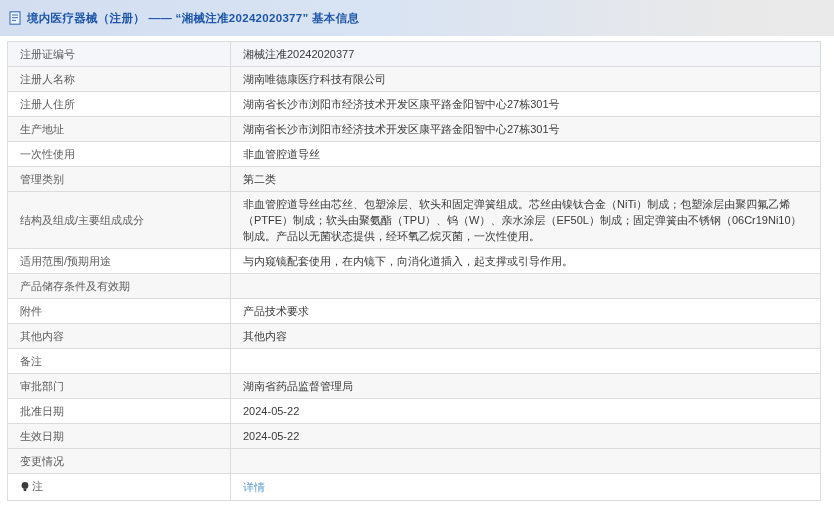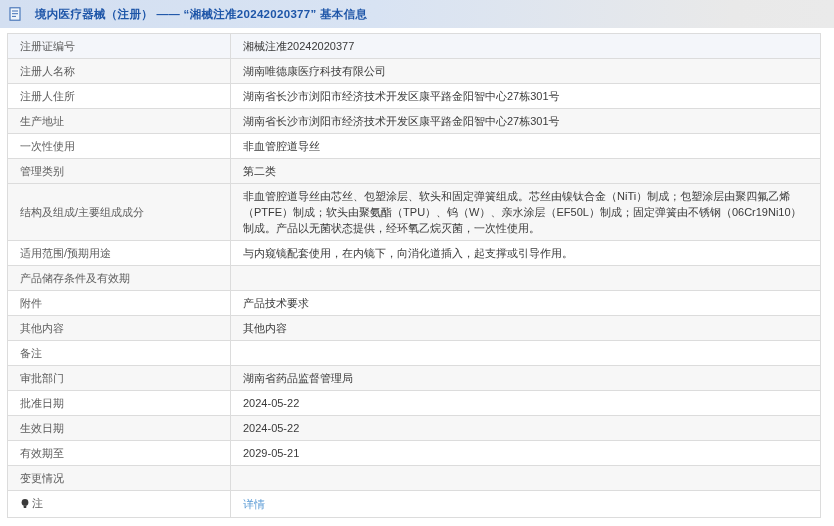--- a/index.html
+++ b/index.html
@@ -4,24 +4,24 @@
 <style>
   * { box-sizing: border-box; }
   html, body {
     margin: 0;
     padding: 0;
     background: #ffffff;
     font-family: "Liberation Sans", "DejaVu Sans", sans-serif;
     width: 834px;
   }
   .titlebar {
-    height: 28px;
+    height: 36px;
     display: flex;
     align-items: center;
-    gap: 14px;
+    gap: 6px;
     padding: 0 0 0 9px;
     background: linear-gradient(to right, #d3dff1 0%, #d8e3f3 45%, #e9e9e9 88%, #eaeaea 100%);
   }
   .titlebar .title {
     font-size: 11.5px;
     font-weight: bold;
     color: #1d55a8;
     letter-spacing: 0.3px;
     white-space: nowrap;
   }
@@ -131,24 +131,20 @@
       <td class="value">湖南省药品监督管理局</td>
     </tr>
     <tr>
       <td class="label">批准日期</td>
       <td class="value">2024-05-22</td>
     </tr>
     <tr class="stripe">
       <td class="label">生效日期</td>
       <td class="value">2024-05-22</td>
     </tr>
-    <tr>
-      <td class="label">有效期至</td>
-      <td class="value">2029-05-21</td>
-    </tr>
     <tr class="stripe">
       <td class="label">变更情况</td>
       <td class="value"></td>
     </tr>
     <tr>
       <td class="label">
         <span class="note-label">
           <span class="bulb-icon">
             <svg width="10" height="12" viewBox="0 0 10 12">
               <circle cx="5" cy="4.4" r="3.4" fill="#3a3a3a"></circle>

